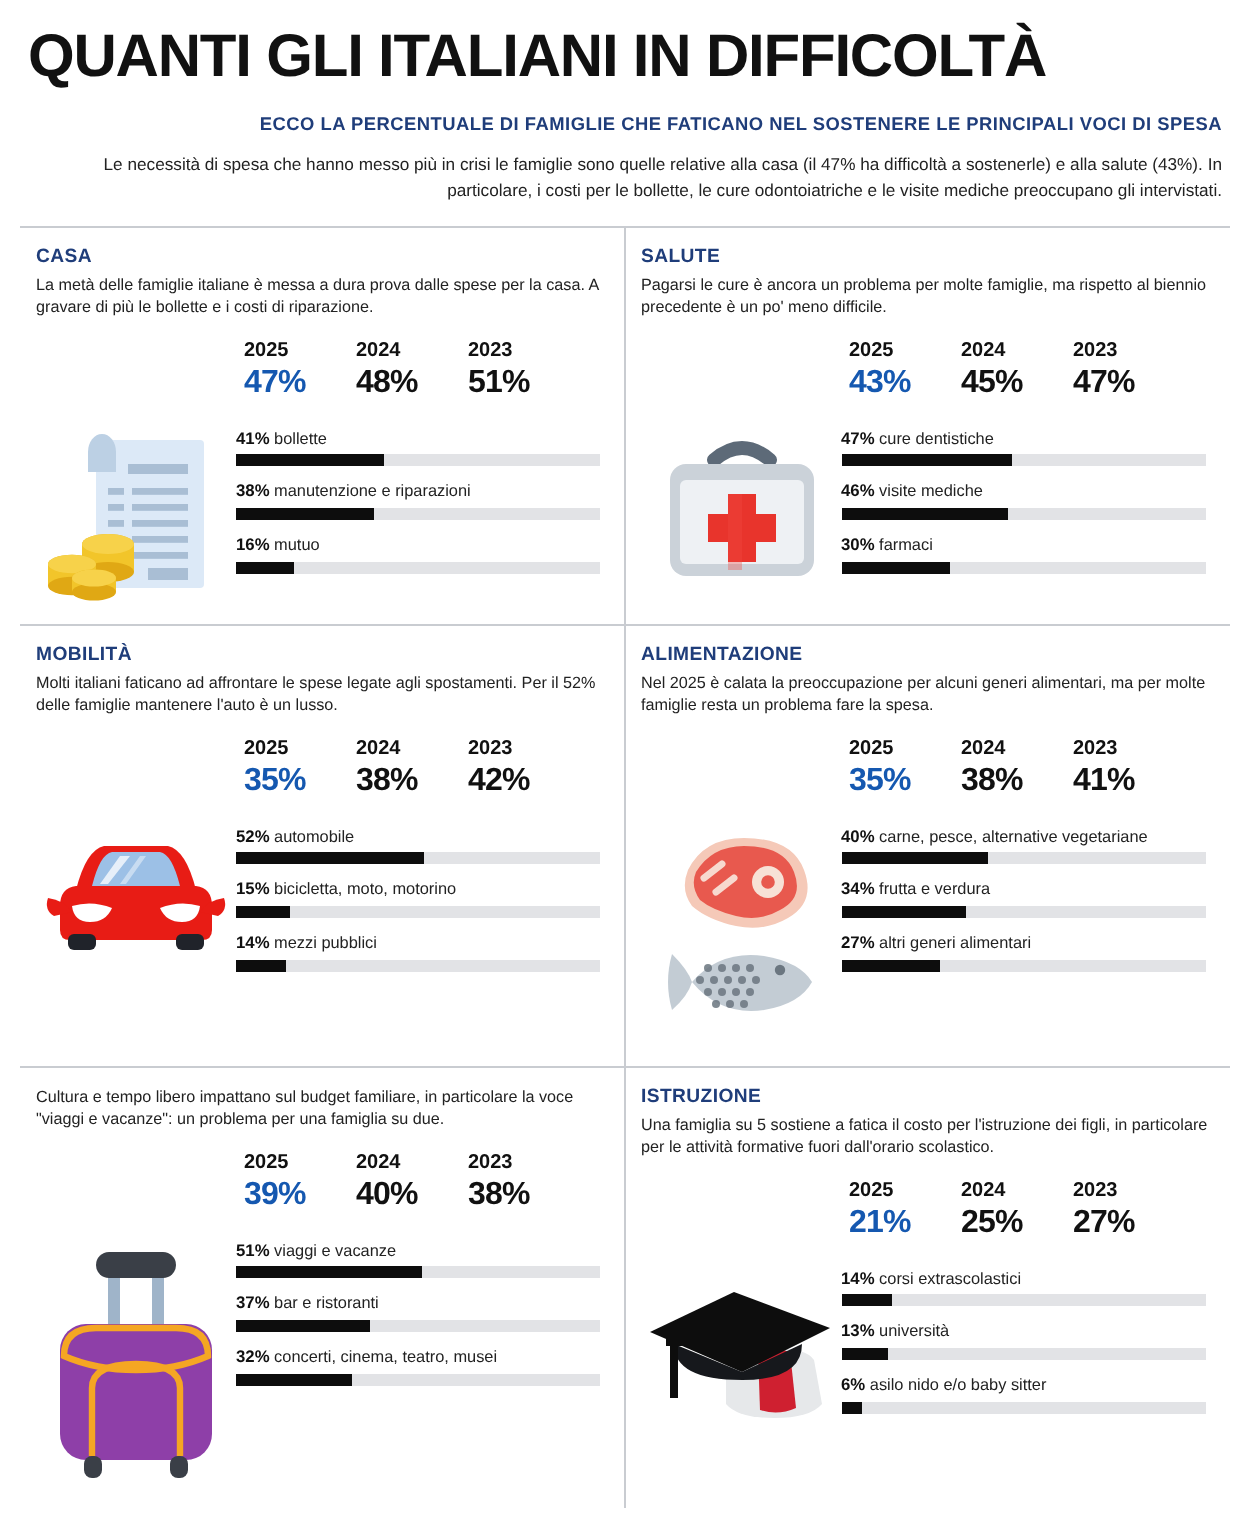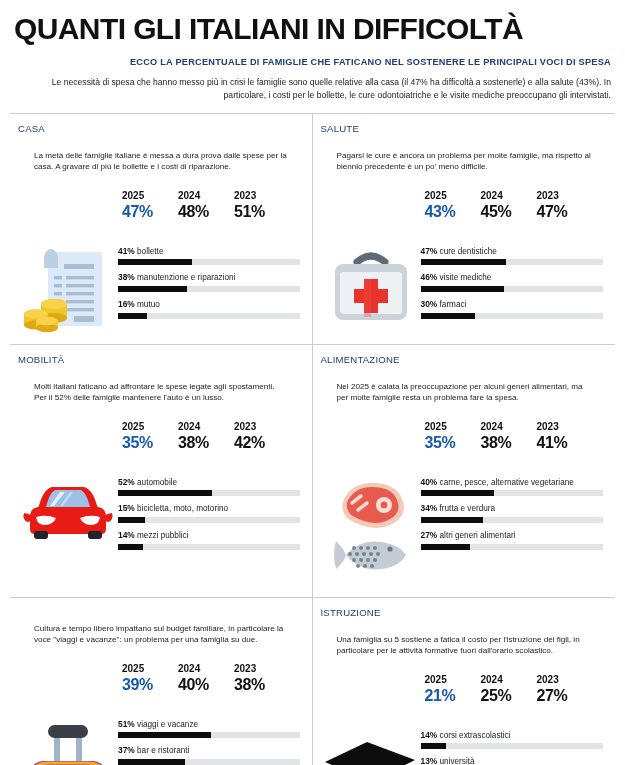--- a/index.html
+++ b/index.html
@@ -39,41 +39,41 @@
   .panel{
     box-sizing:border-box;
     padding:9px 8px 10px 8px;
     border-bottom:1px solid #c9ccd1;
     position:relative;
   }
   .panel.left{border-right:1px solid #c9ccd1;}
   .grid .panel:nth-last-child(-n+2){border-bottom:none;}
 
   .p-title{
-    font-size:9.6px;font-weight:normal;color:#1f3d7a;
+    font-size:9.6px;font-weight:bold;color:#1f3d7a;
     letter-spacing:0.2px;margin:0 0 3px 0;
   }
   .p-desc{
-    font-size:8.1px;line-height:1.42;color:#222;margin:16px;
+    font-size:8.1px;line-height:1.42;color:#222;margin:0;
     min-height:23px;
   }
 
   
   .years{
     display:flex;margin:9px 0 0 0;padding-left:104px;
     align-items:flex-start;gap:0;
   }
   .yr{width:56px;}
   .yr.y2023{width:auto;}
   .yr-label{font-size:10px;font-weight:bold;color:#111;line-height:1.3;}
   .yr-value{font-size:16px;font-weight:bold;color:#111;line-height:1.25;letter-spacing:-0.4px;}
   .yr.current .yr-value{color:#1558b0;}
 
   
-  .p-body{display:flex;align-items:flex-start;margin-top:24px;}
+  .p-body{display:flex;align-items:flex-start;margin-top:12px;}
   .icon-box{
     width:100px;flex:0 0 100px;
     display:flex;align-items:flex-start;justify-content:center;
     padding-top:2px;
   }
   .bars{flex:1 1 auto;min-width:0;padding-right:4px;}
   .bar-row{margin-bottom:7px;}
   .bar-row:last-child{margin-bottom:0;}
   .bar-label{font-size:8.2px;line-height:1.3;color:#222;white-space:nowrap;}
   .bar-label b{font-weight:bold;color:#111;font-size:8.4px;}

